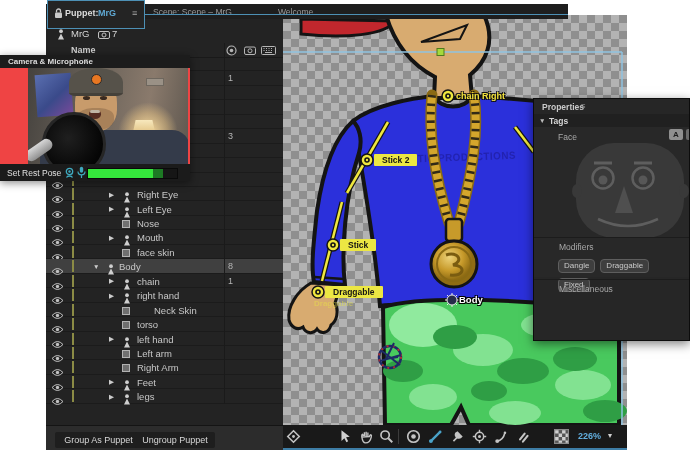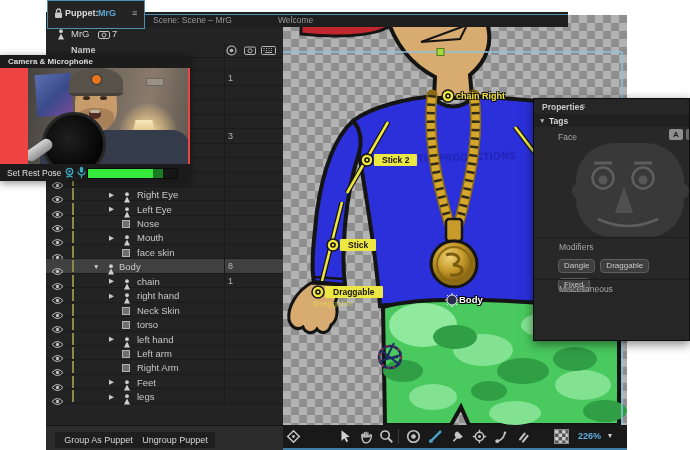--- a/index.html
+++ b/index.html
@@ -1,19 +1,19 @@
 <!DOCTYPE html>
 <html><head>
 <meta charset="utf-8">
 <style>
   html,body{margin:0;padding:0;background:#fff;font-family:"Liberation Sans",sans-serif;}
   #stage{position:relative;width:690px;height:450px;overflow:hidden;background:#fff;}
   .abs{position:absolute;}
   
-  #tabstrip{left:46px;top:12px;width:522px;height:15px;background:#1e1e1e;z-index:3;}
+  #tabstrip{left:46px;top:4px;width:522px;height:15px;background:#1e1e1e;z-index:3;}
   #tabstrip .tabtxt{position:absolute;top:3px;font-size:8.5px;color:#9a9a9a;white-space:nowrap;}
   #bluehair{left:143px;top:13.5px;width:425px;height:1.5px;background:#4d90b5;z-index:4;}
   #puppet-tab{left:47px;top:0;width:96px;height:27px;background:#242424;border:1px solid #4d90b5;z-index:5;}
   #puppet-tab .ptxt{position:absolute;top:7px;font-size:9px;font-weight:bold;color:#dcdcdc;white-space:nowrap;}
   #puppet-tab .pname{color:#5fa8d3;}
   .menu-glyph{position:absolute;font-size:9px;color:#a8a8a8;}
   
   #left-panel{left:46px;top:15px;width:237px;height:435px;background:#232323;z-index:2;}
   #mrg-row{position:absolute;left:0;top:11px;width:237px;height:16px;}
   #mrg-row .t{position:absolute;top:2px;font-size:9.5px;color:#d6d6d6;}
@@ -383,21 +383,21 @@
             </svg></span>
           <span class="lbl" style="left: 91px;">right hand</span>
         </div>
         <div class="row" style="top: 245.65px;">
           <span class="eye"><svg width="13" height="9" viewBox="0 0 13 9">
               <path d="M1,4.5 Q6.5,-1.5 12,4.5 Q6.5,10.5 1,4.5 Z" fill="none" stroke="#c2c2c2"></path>
               <circle cx="6.5" cy="4.5" r="1.7" fill="#c2c2c2"></circle>
             </svg></span>
           <span class="olive"></span>
           <span class="micon" style="left: 76px;"></span>
-          <span class="lbl" style="left: 91px;">Neck Skin</span>
+          <span class="lbl" style="left: 108px;">Neck Skin</span>
         </div>
         <div class="row" style="top: 260.1px; padding-left: 6px;">
           <span class="eye"><svg width="13" height="9" viewBox="0 0 13 9">
               <path d="M1,4.5 Q6.5,-1.5 12,4.5 Q6.5,10.5 1,4.5 Z" fill="none" stroke="#c2c2c2"></path>
               <circle cx="6.5" cy="4.5" r="1.7" fill="#c2c2c2"></circle>
             </svg></span>
           <span class="olive"></span>
           <span class="micon" style="left: 76px;"></span>
           <span class="lbl" style="left: 91px;">torso</span>
         </div>

